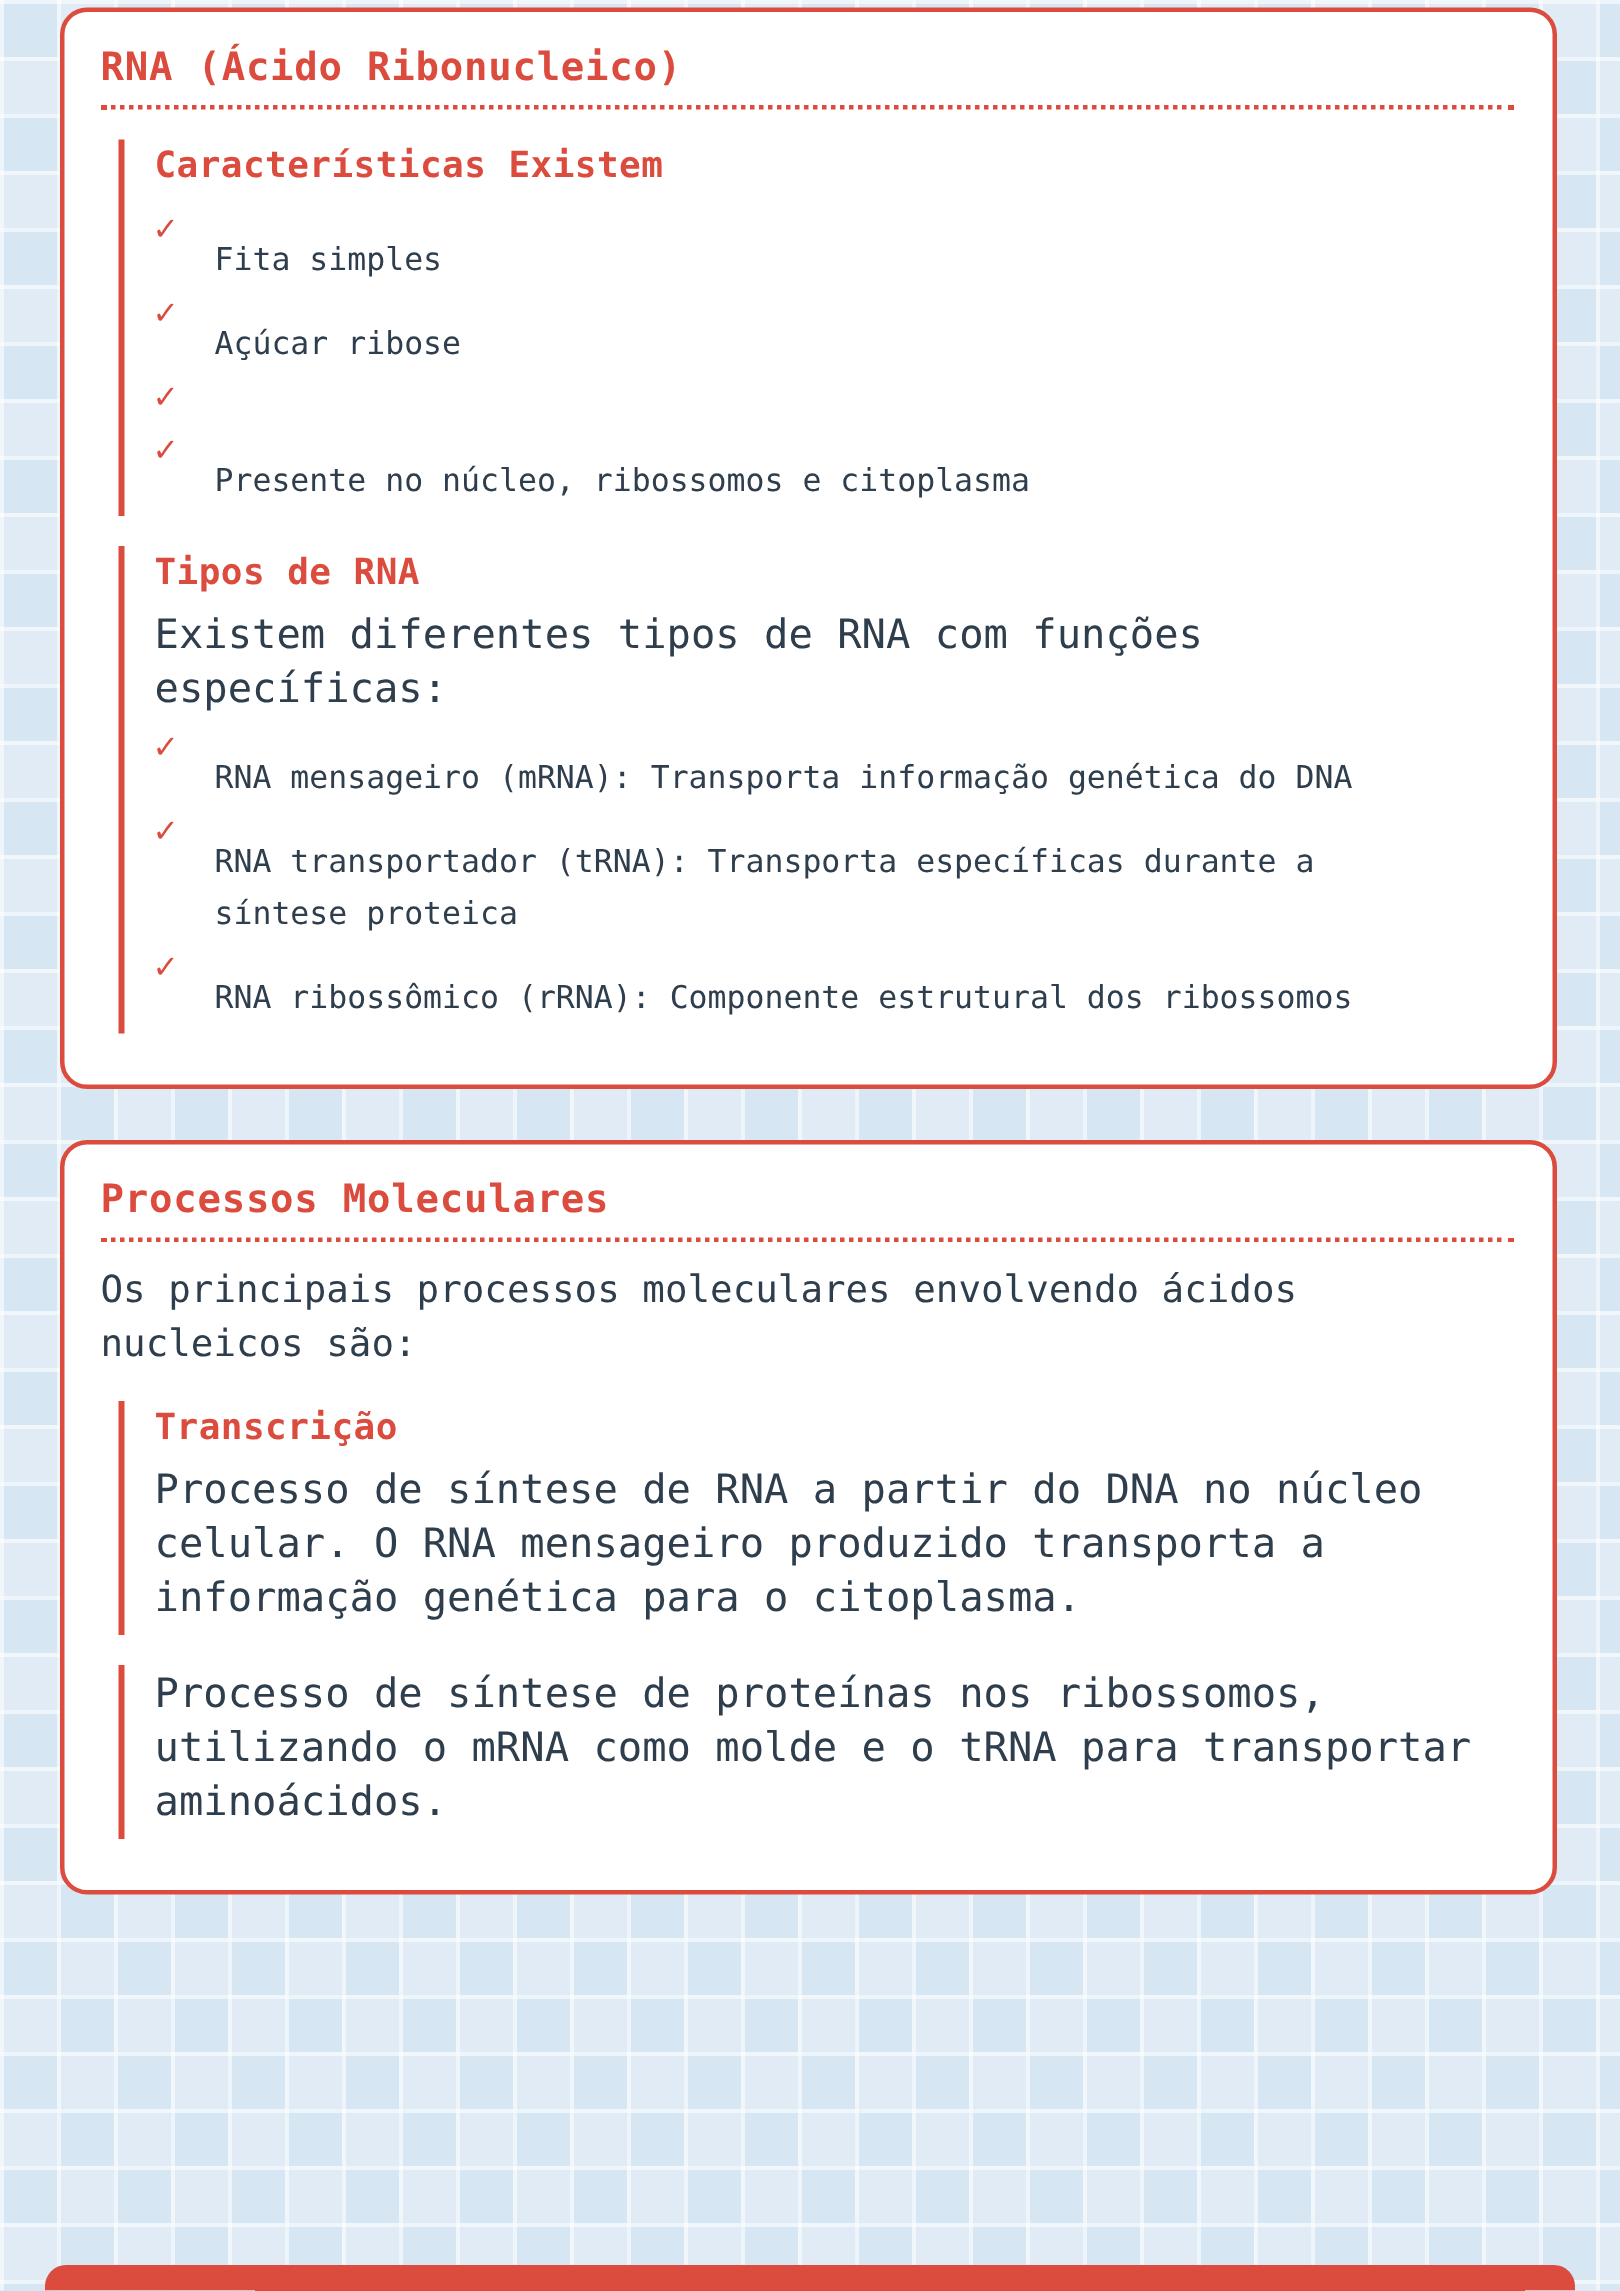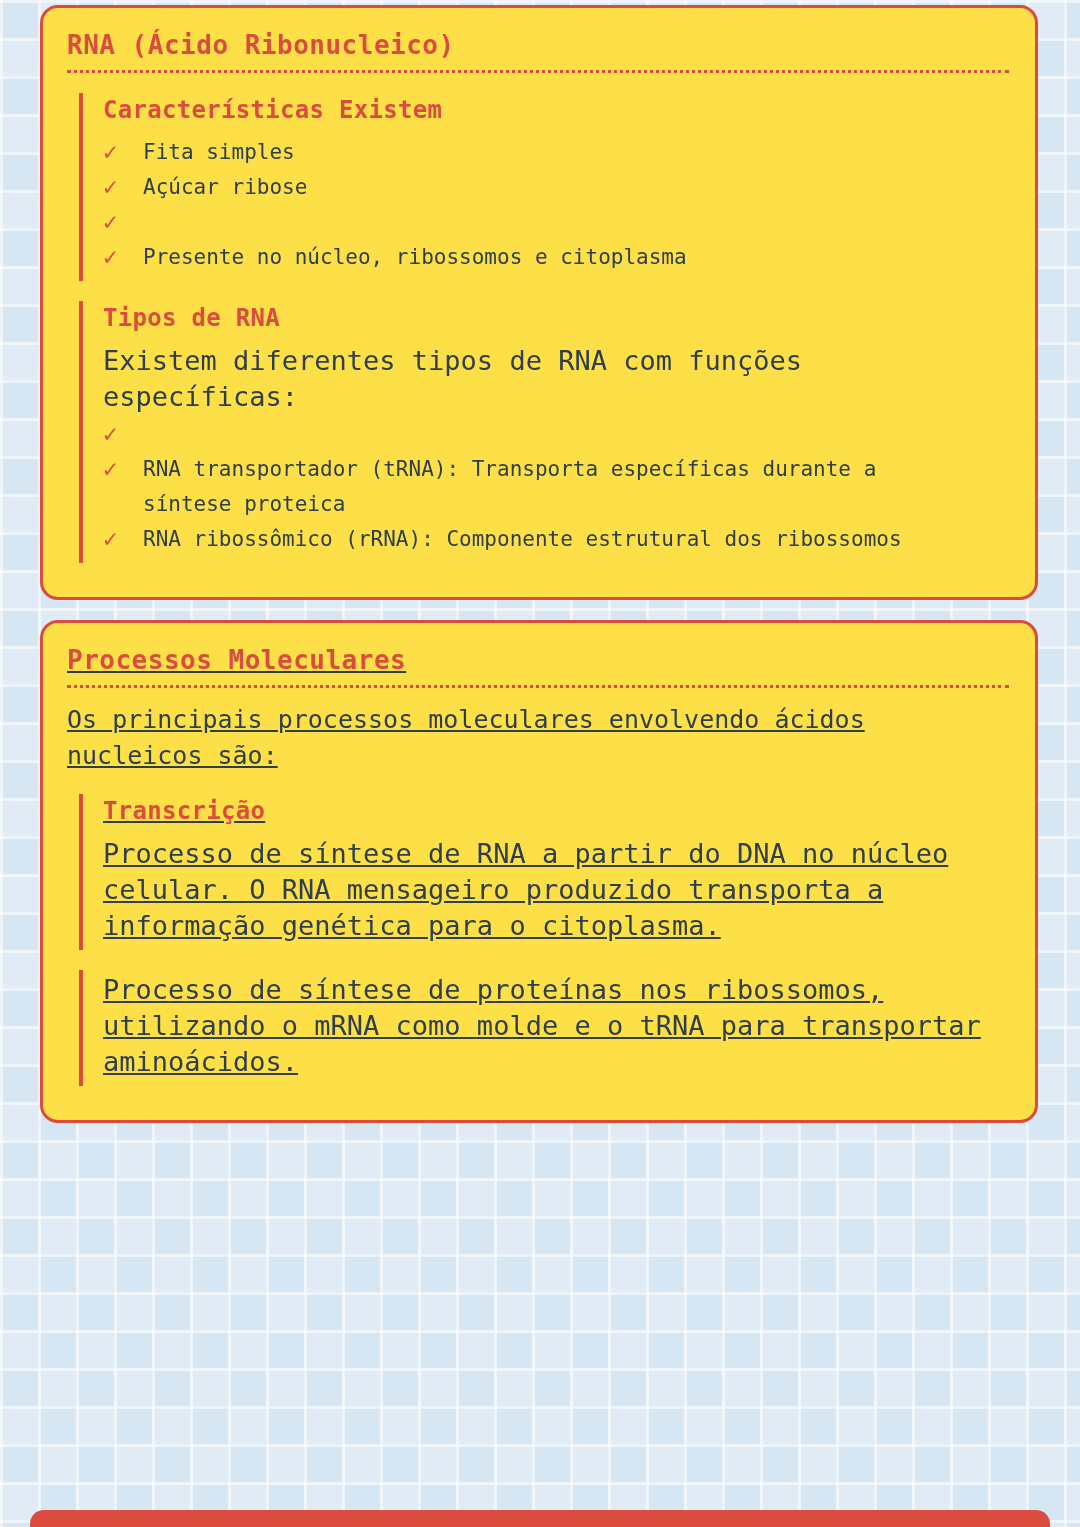--- a/index.html
+++ b/index.html
@@ -12,27 +12,27 @@
     background-color: #d7e6f3;
     background-image:
       repeating-conic-gradient(rgba(255,255,255,0.22) 0% 25%, rgba(255,255,255,0) 0% 50%),
       linear-gradient(rgba(255,255,255,0.55) 3px, transparent 3px),
       linear-gradient(90deg, rgba(255,255,255,0.55) 3px, transparent 3px);
     background-size: 76px 76px, 38px 38px, 38px 38px;
   }
   .card {
     position: relative;
     margin: 0 42px 0 40px;
-    background: #fde047;
+    background: #ffffff;
     border: 3px solid #db4c3f;
     border-radius: 18px;
     padding: 20px 26px 34px 24px;
   }
   .card-rna { margin-top: 5px; }
-  .card-processos { margin-top: 20px; text-decoration: underline; }
+  .card-processos { margin-top: 34px; }
   .card-title {
     color: #db4c3f;
     font-size: 26px;
     font-weight: bold;
     letter-spacing: 0.5px;
     line-height: 34px;
   }
   .dotted-divider {
     border-bottom: 3px dotted #db4c3f;
     margin: 8px 0 4px 0;
@@ -68,21 +68,21 @@
     line-height: 35px;
   }
   .check {
     flex: 0 0 40px;
     width: 40px;
     color: #db4c3f;
     font-weight: bold;
     font-size: 24px;
     line-height: 35px;
   }
-  .item-text { max-width: 800px; }
+  .item-text { max-width: 800px; margin-top: 21px; }
   .paragraph {
     font-size: 27px;
     line-height: 36px;
     max-width: 880px;
   }
   .footer-bar {
     position: absolute;
     bottom: 0;
     left: 30px;
     right: 30px;
@@ -118,20 +118,21 @@
       </li>
     </ul>
   </div>
 
   <div class="section">
     <h2 class="section-heading">Tipos de RNA</h2>
     <p class="section-intro">Existem diferentes tipos de RNA com funções específicas:</p>
     <ul class="checklist">
       <li>
         <span class="check">✓</span>
+        <span class="item-text">RNA mensageiro (mRNA): Transporta informação genética do DNA</span>
       </li>
       <li>
         <span class="check">✓</span>
         <span class="item-text">RNA transportador (tRNA): Transporta específicas durante a síntese proteica</span>
       </li>
       <li>
         <span class="check">✓</span>
         <span class="item-text">RNA ribossômico (rRNA): Componente estrutural dos ribossomos</span>
       </li>
     </ul>

